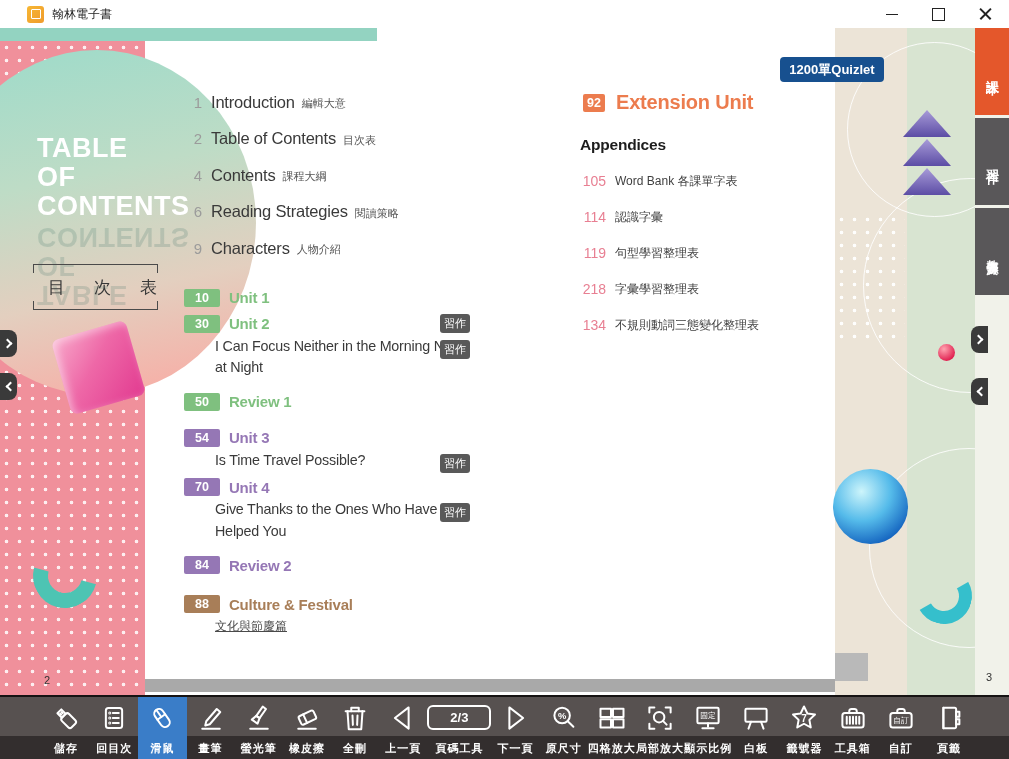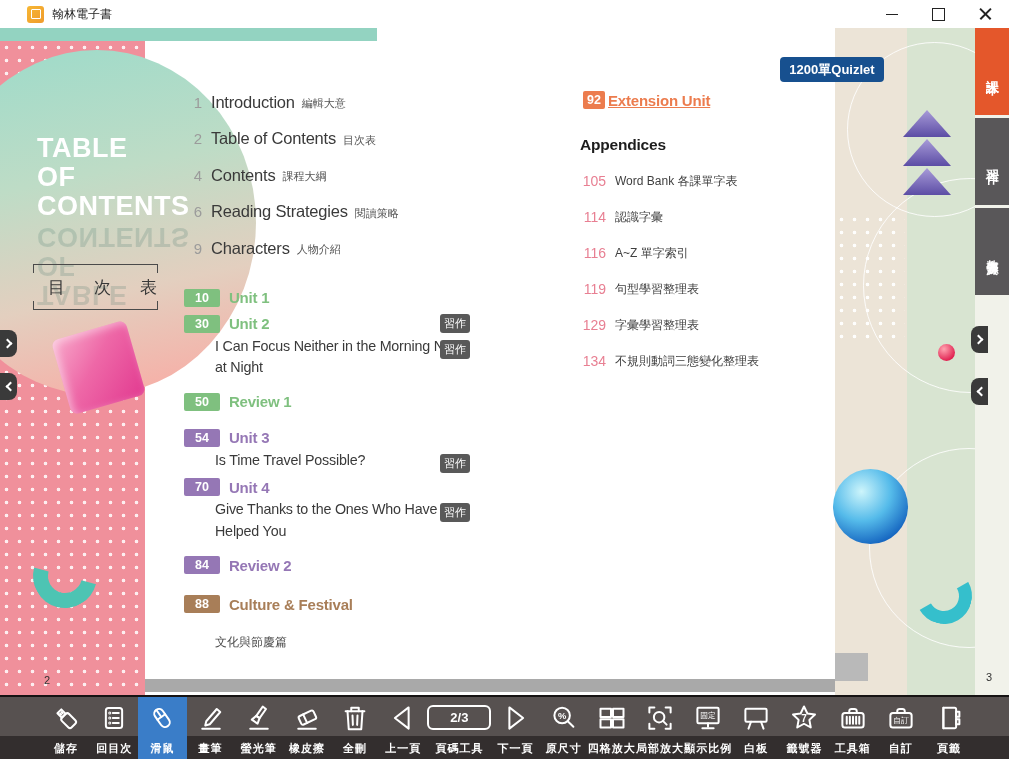--- a/index.html
+++ b/index.html
@@ -92,30 +92,30 @@
   .unit-groups{margin-top:21px;}
   .unit-group{margin-bottom:0;}
   .unit-group + .unit-group{margin-top:16px;}
   .unit-group.culture{margin-top:19px;}
   .unit-item{position:relative;margin-bottom:6px;cursor:pointer;}
   .ui-head{display:flex;align-items:center;height:20px;}
   .ui-num{min-width:22px;height:18px;background:var(--c);color:#fff;font-size:12.5px;font-weight:bold;
     display:flex;align-items:center;justify-content:center;border-radius:2px;padding:0 11px;flex:none;}
   .ui-title{margin-left:9px;font-size:15px;font-weight:bold;color:var(--c);letter-spacing:-.2px;}
   .ui-sub{margin-left:31px;width:248px;font-size:14.3px;color:#3a3a3a;line-height:21.5px;margin-top:2px;letter-spacing:-.2px;}
-  .ui-subzh{margin-left:31px;font-size:12px;color:#4a4a4a;margin-top:20px;}
+  .ui-subzh{margin-left:31px;font-size:12px;color:#4a4a4a;margin-top:4px;text-decoration:underline;}
   .ui-badge{position:absolute;left:256px;top:26px;width:30px;height:19px;background:#595959;color:#fff;font-size:11px;
     display:flex;align-items:center;justify-content:center;border-radius:3px;cursor:pointer;}
   .unit-item.review{margin-top:13px;}
 
   .quizlet-btn{position:absolute;left:780px;top:29px;width:104px;height:25px;background:#17508f;border-radius:4px;
     color:#fff;font-size:13px;font-weight:bold;display:flex;align-items:center;justify-content:center;z-index:12;cursor:pointer;}
   .ext-row{position:absolute;left:583px;top:63px;display:flex;align-items:center;z-index:10;cursor:pointer;}
   .ext-num{min-width:22px;height:18px;color:#fff;font-size:12.5px;font-weight:bold;display:flex;align-items:center;justify-content:center;border-radius:2px;flex:none;}
-  .ext-title{margin-left:3px;font-size:15px;font-weight:bold;letter-spacing:-.2px;text-decoration:underline;}
+  .ext-title{margin-left:11px;font-size:20px;font-weight:bold;letter-spacing:-.2px;}
   .appx{position:absolute;left:580px;top:108px;width:290px;z-index:10;}
   .appx-heading{font-size:15.5px;font-weight:bold;color:#1d1d1d;letter-spacing:-.2px;}
   .appx-list{margin-top:9px;}
   .appx-row{height:36px;display:flex;align-items:center;cursor:pointer;}
   .appx-num{width:26px;text-align:right;color:#e87f92;font-size:14px;font-weight:500;flex:none;}
   .appx-text{margin-left:9px;font-size:12px;color:#3f3f3f;}
 
   
   .toolbar{position:absolute;left:0;top:695px;width:1009px;height:64px;background:#575150;border-top:2px solid #161313;
     display:flex;padding:0 36px 0 42px;z-index:30;}
@@ -295,29 +295,25 @@
     <div class="appx-list">
         <div class="appx-row">
           <span class="appx-num">105</span>
           <span class="appx-text">Word Bank 各課單字表</span>
         </div>
         <div class="appx-row">
           <span class="appx-num">114</span>
           <span class="appx-text">認識字彙</span>
         </div>
         <div class="appx-row">
-          <span class="appx-num">116</span>
-          <span class="appx-text">A~Z 單字索引</span>
-        </div>
-        <div class="appx-row">
           <span class="appx-num">119</span>
           <span class="appx-text">句型學習整理表</span>
         </div>
         <div class="appx-row">
-          <span class="appx-num">129</span>
+          <span class="appx-num">218</span>
           <span class="appx-text">字彙學習整理表</span>
         </div>
         <div class="appx-row">
           <span class="appx-num">134</span>
           <span class="appx-text">不規則動詞三態變化整理表</span>
         </div>
       </div>
   </div>
 
 </div>

